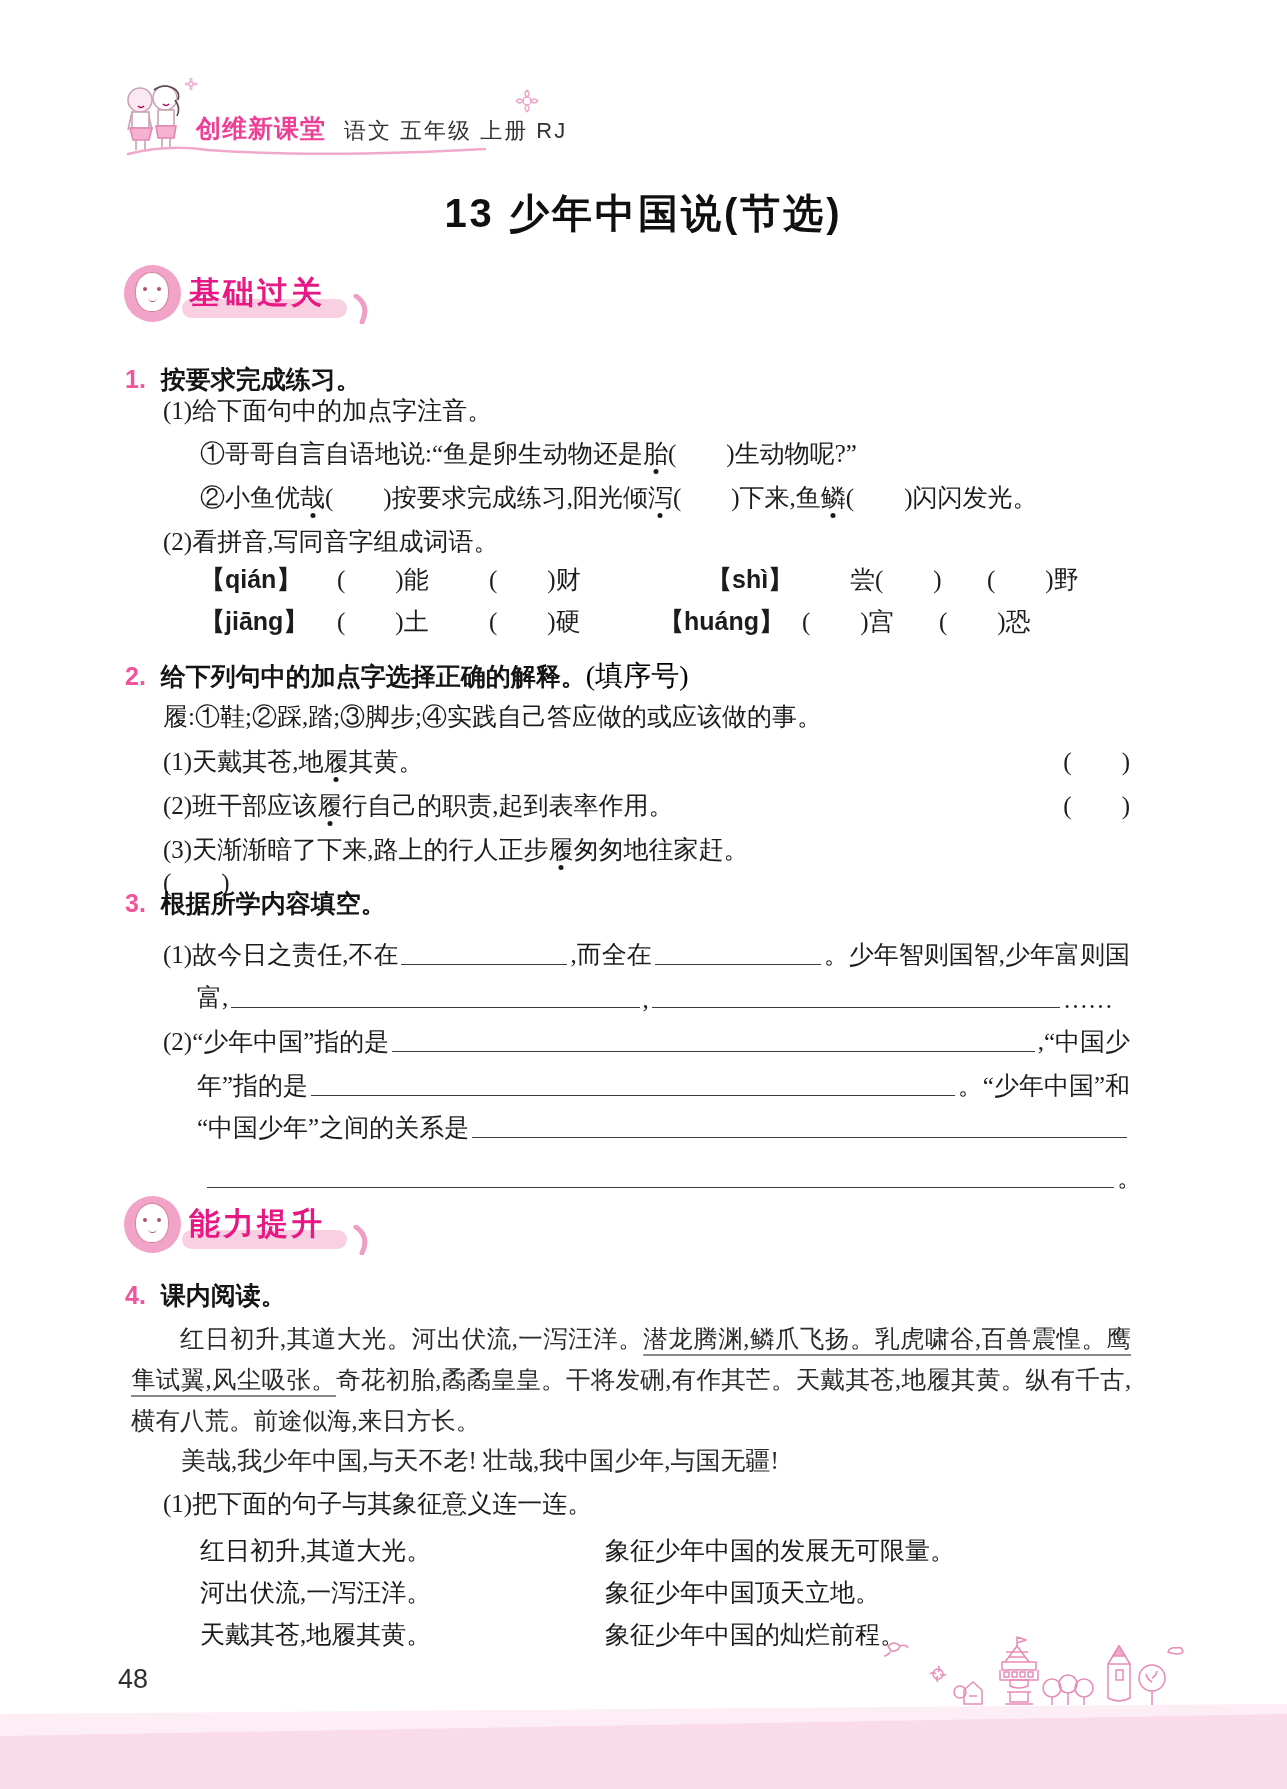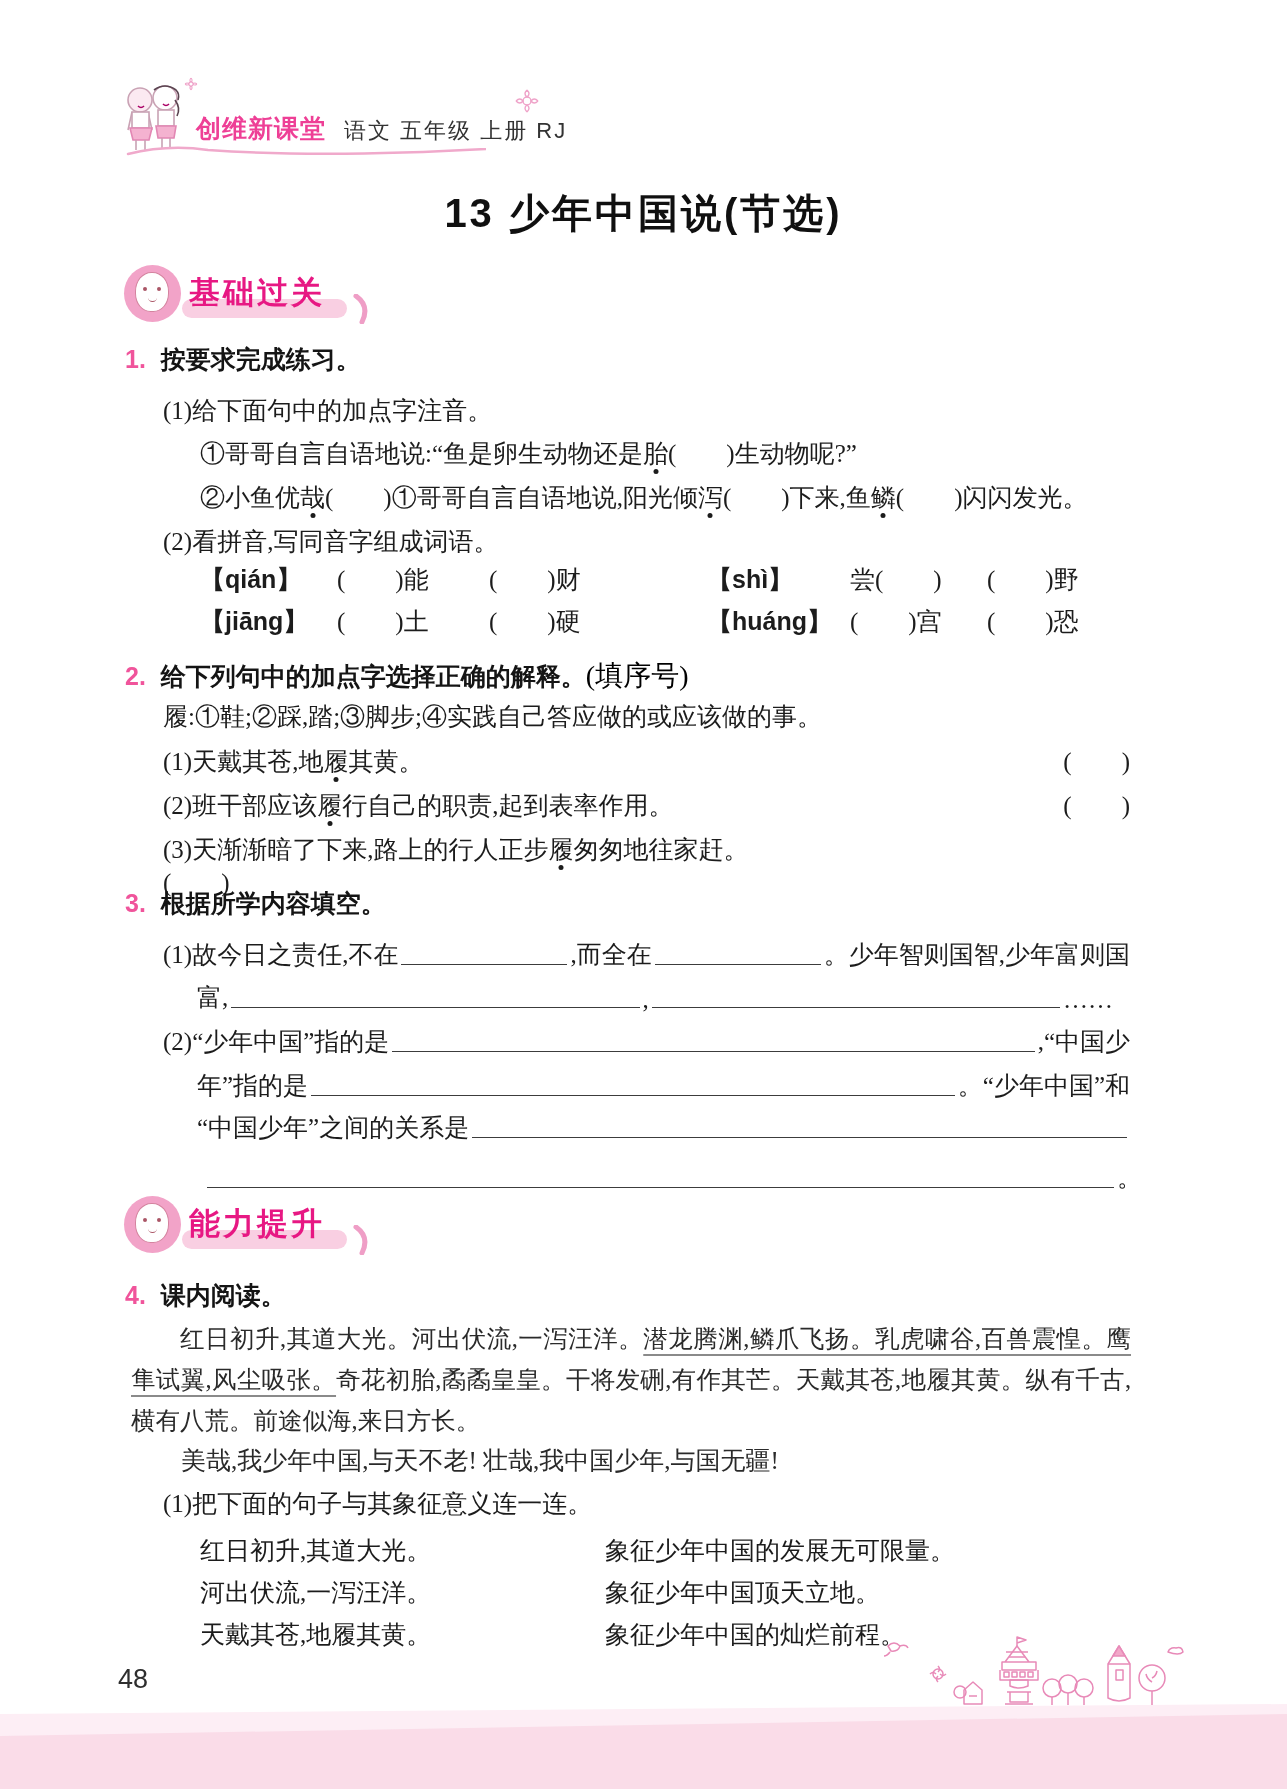--- a/index.html
+++ b/index.html
@@ -112,41 +112,41 @@
       <span class="eye" style="left:19px;"></span>
       <span class="eye" style="left:33px;"></span>
       <span class="mouth"></span>
   </div>
   <div class="sec-swoosh" style="left:182px; top:299px; width:165px;"></div>
   <div class="sec-title" style="left:189px; top:272px;">基础过关</div>
   <svg class="abs" style="left:352px; top:294px;" width="20" height="30" viewBox="0 0 20 30">
     <path d="M4,2 q14,10 6,26" fill="none" stroke="#ef9ec6" stroke-width="5" stroke-linecap="round"></path>
   </svg>
 
-  <div class="stem-row" style="top:343px;text-align:center;">
+  <div class="stem-row" style="top:363px;text-align:center;">
     <span class="num">1.</span><span>按要求完成练习。</span>
   </div>
   <div class="ln" style="left:163px; top:395px;">(1)给下面句中的加点字注音。</div>
   <div class="ln" style="left:200px; top:438px;"><span>①哥哥自言自语地说:“鱼是卵生动物还是</span><span class="dot-under">胎</span><span>(　　)生动物呢?”</span></div>
-  <div class="ln" style="left:200px; top:482px;"><span>②小鱼优</span><span class="dot-under">哉</span><span>(　　)①哥哥自言自语地说,阳光倾</span><span class="dot-under">泻</span><span>(　　)下来,鱼</span><span class="dot-under">鳞</span><span>(　　)闪闪发光。</span></div>
+  <div class="ln" style="left:200px; top:482px;"><span>②小鱼优</span><span class="dot-under">哉</span><span>(　　)按要求完成练习,阳光倾</span><span class="dot-under">泻</span><span>(　　)下来,鱼</span><span class="dot-under">鳞</span><span>(　　)闪闪发光。</span></div>
   <div class="ln" style="left:163px; top:526px;">(2)看拼音,写同音字组成词语。</div>
 
   <div class="py-row" style="top:563px;">
     <span class="py-key" style="width:137px;">【qián】</span>
     <span style="width:152px;">(　　)能</span>
     <span style="width:130px;">(　　)财</span>
     <span class="py-key" style="width:143px; margin-left:88px;">【shì】</span>
     <span style="width:137px;">尝(　　)</span>
     <span>(　　)野</span>
   </div>
   <div class="py-row" style="top:605px;">
     <span class="py-key" style="width:137px;">【jiāng】</span>
     <span style="width:152px;">(　　)土</span>
     <span style="width:130px;">(　　)硬</span>
-    <span class="py-key" style="width:143px; margin-left:88px;">【huáng】</span>
+    <span class="py-key" style="width:143px; margin-left:40px;">【huáng】</span>
     <span style="width:137px;">(　　)宫</span>
     <span>(　　)恐</span>
   </div>
 
   <div class="stem-row" style="top:657px;">
     <span class="num">2.</span><span>给下列句中的加点字选择正确的解释。</span><span class="note">(填序号)</span>
   </div>
   <div class="ln" style="left:163px; top:701px;">履:①鞋;②踩,踏;③脚步;④实践自己答应做的或应该做的事。</div>
   <div class="row-br" style="top:745px;">
     <span><span>(1)天戴其苍,地</span><span class="dot-under">履</span><span>其黄。</span></span>

